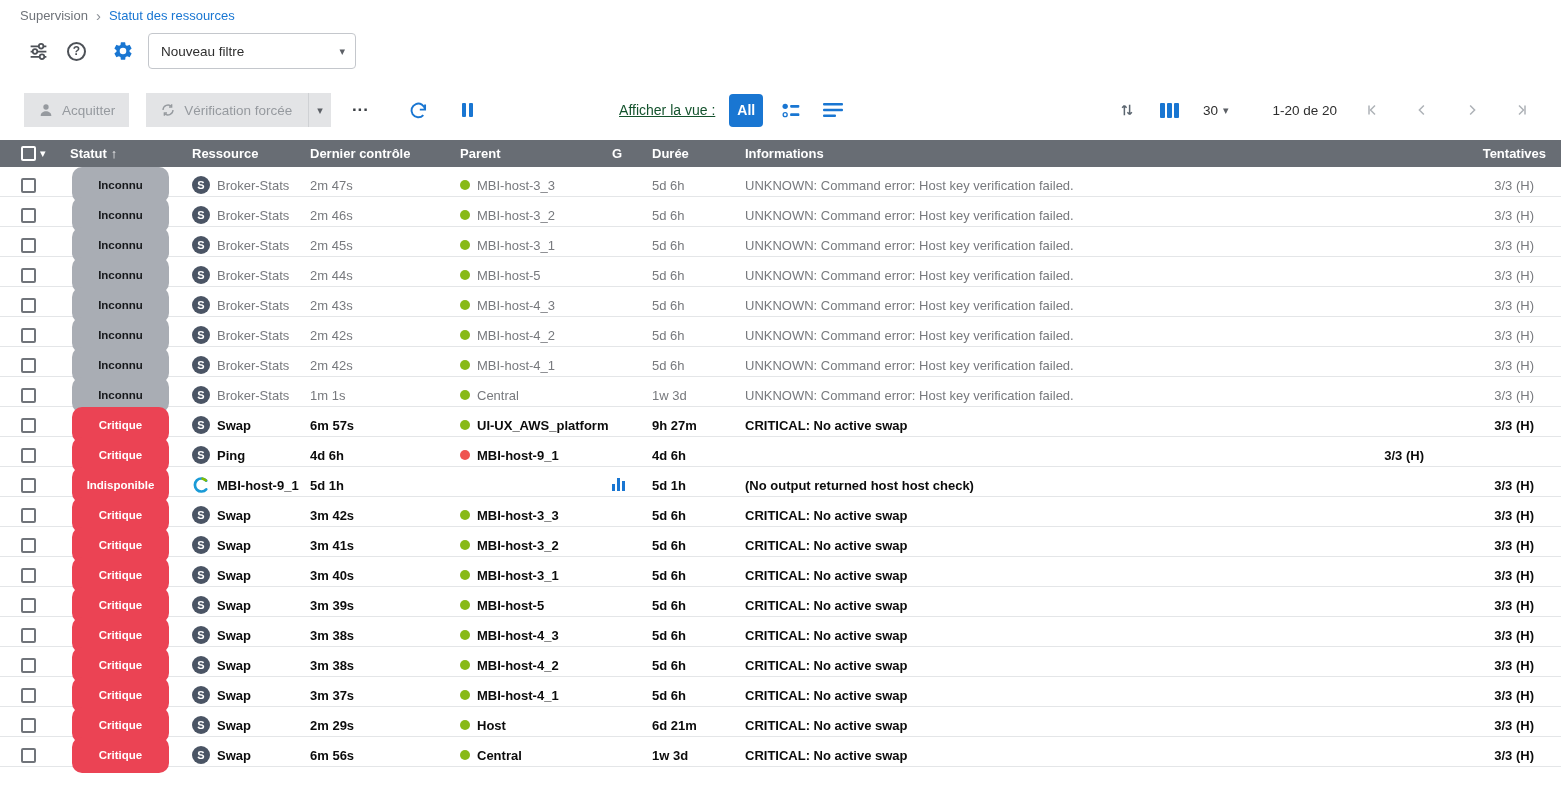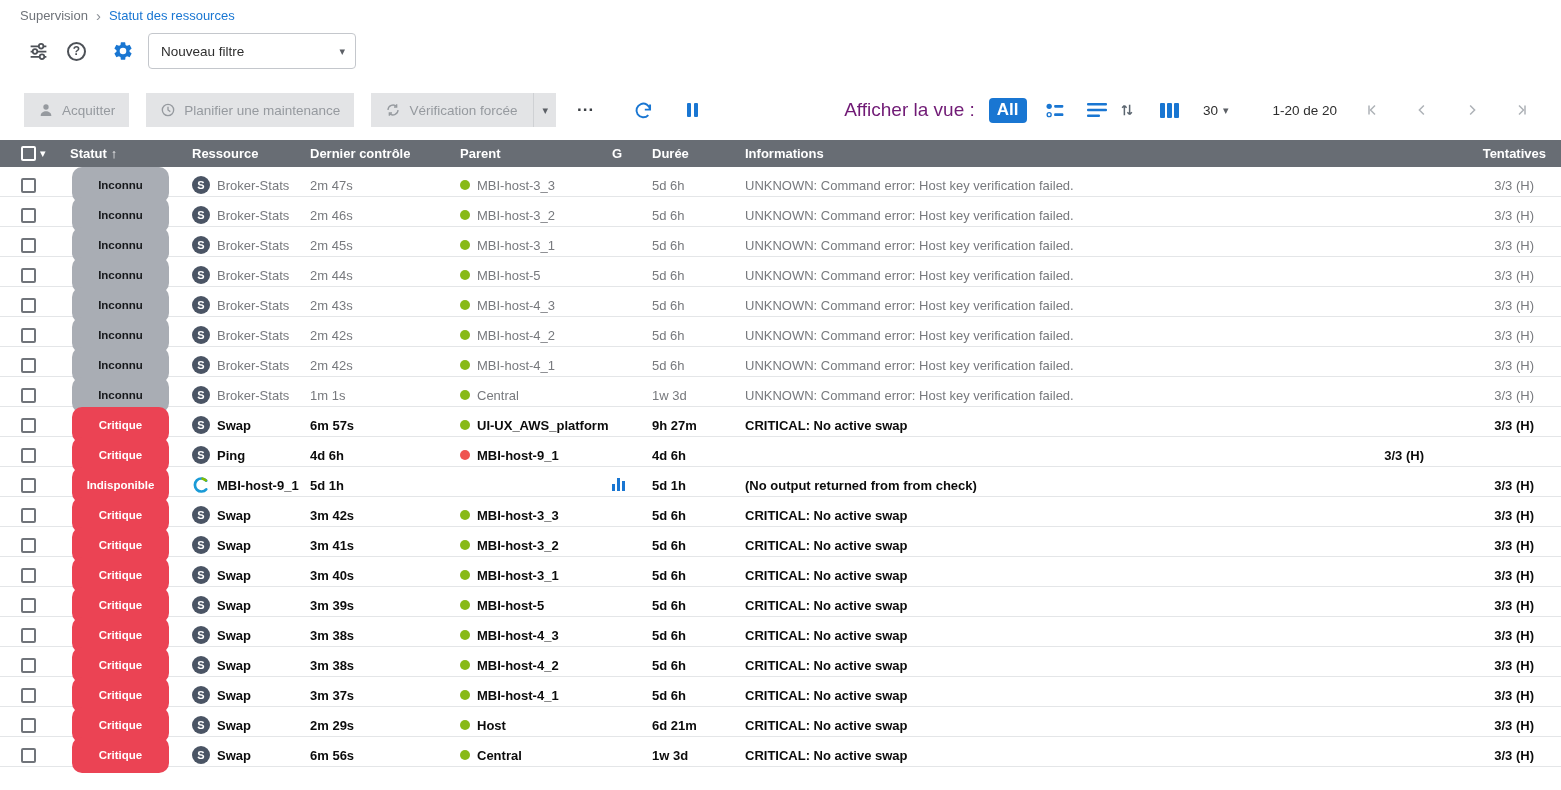--- a/index.html
+++ b/index.html
@@ -47,24 +47,24 @@
   }
   .btn-split { padding-right:0; }
   .btn-split .split-caret {
     border-left:1px solid #cfd1d4; height:100%; display:flex; align-items:center;
     padding:0 8px; margin-left:8px; color:#a4a8ad;
   }
   .more-btn { background:none; border:none; font-size:17px; font-weight:bold; color:#3c4045; letter-spacing:1px; cursor:pointer; padding:0 4px 8px 4px; }
   .pause-icon { display:inline-flex; gap:3px; }
   .pause-icon i { width:4px; height:14px; background:#1976d2; border-radius:1px; }
   .tb-center { display:flex; align-items:center; gap:14px; margin-left:142px; }
-  .view-label { font-size:19px; color:#701a75; }
+  .view-label { font-size:14px; color:#14532d;text-decoration:underline; }
   .all-btn {
     background:#1976d2; color:#fff; border:none; border-radius:4px;
-    height:25px; padding:0 8px; font-size:17px; font-weight:bold; cursor:pointer; font-family:inherit;
+    height:33px; padding:0 8px; font-size:14px; font-weight:bold; cursor:pointer; font-family:inherit;
   }
   .tb-right { margin-left:auto; display:flex; align-items:center; gap:16px; }
   .cols-icon { display:inline-flex; gap:2px; }
   .cols-icon i { width:5px; height:15px; background:#1976d2; border-radius:1px; }
   .perpage { display:flex; align-items:center; gap:5px; font-size:13.5px; color:#2e2e2e; cursor:pointer; margin-left:4px; }
   .page-info { font-size:13.5px; color:#2e2e2e; margin:0 2px 0 28px; }
   .pag-btn { background:none; border:none; cursor:default; padding:2px 8px; }
   
   .rtable { margin-top:13px; }
   .grid {
@@ -145,29 +145,20 @@
   <div class="tb-left">
     <button class="btn-disabled">
       <span>
         <svg width="16" height="16" viewBox="0 0 24 24" fill="#969a9f">
             <circle cx="12" cy="7.5" r="4"></circle>
             <path d="M4 20.5c0-4 4-6.5 8-6.5s8 2.5 8 6.5v.5H4z"></path>
           </svg>
       </span>
       <span>Acquitter</span>
     </button>
-    <button class="btn-disabled">
-      <span>
-        <svg width="16" height="16" viewBox="0 0 24 24" fill="none" stroke="#969a9f" stroke-width="2">
-            <circle cx="12" cy="12" r="8.5"></circle>
-            <path d="M12 7v5l3.5 2.5"></path>
-          </svg>
-      </span>
-      <span>Planifier une maintenance</span>
-    </button>
     <button class="btn-disabled btn-split">
       <span>
         <svg width="16" height="16" viewBox="0 0 24 24" fill="none" stroke="#969a9f" stroke-width="2">
             <path d="M4.5 12a7.5 7.5 0 0 1 13-5"></path>
             <path d="M19.5 12a7.5 7.5 0 0 1-13 5"></path>
             <path d="M17.5 3.5v4h-4"></path>
             <path d="M6.5 20.5v-4h4"></path>
           </svg>
       </span>
       <span>Vérification forcée</span>
@@ -510,21 +501,21 @@
     <div class="c-parent">
 
       <span></span>
     </div>
     <div><span class="chart-icon">
             <i></i>
             <i></i>
             <i></i>
           </span></div>
     <div>5d 1h</div>
-    <div class="c-info">(No output returned from from check)</div>
+    <div class="c-info">(No output returned host host check)</div>
     <div class="c-tries">3/3 (H)</div>
   </div>
       <div class="grid trow em">
     <div class="c-check">
           <span class="chk-row"></span>
         </div>
     <div><span class="badge sev-critical">Critique</span></div>
     <div class="c-resource">
       <span class="sicon">S</span>
 

